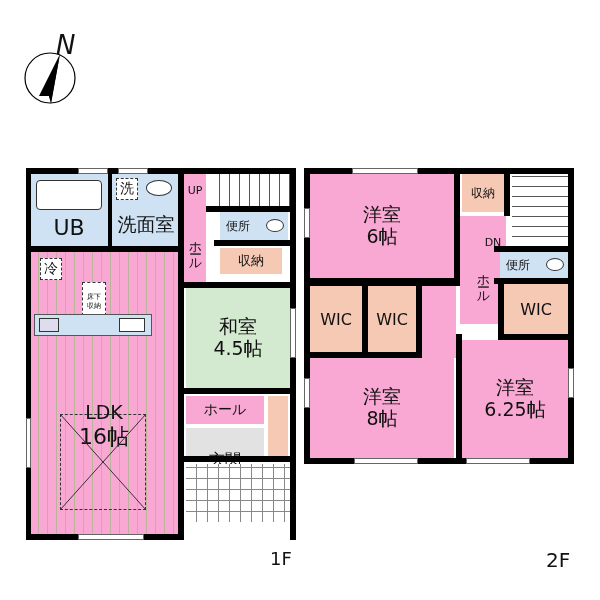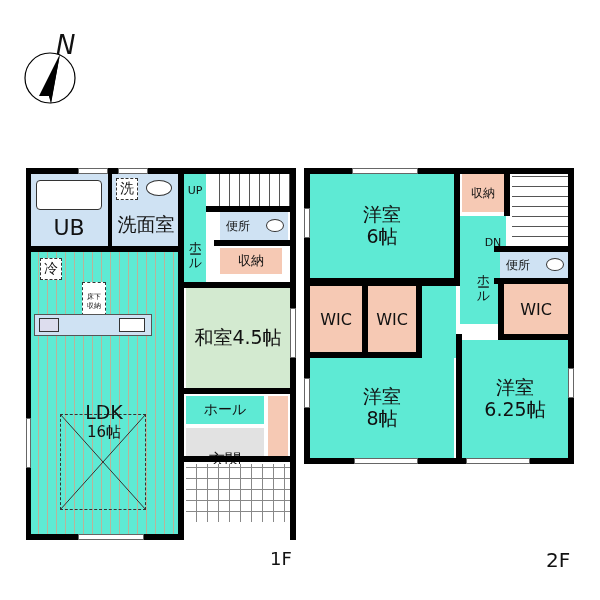--- a/index.html
+++ b/index.html
@@ -2,21 +2,21 @@
 <html><head>
 <meta charset="utf-8">
 <style>
   html, body { margin: 0; padding: 0; }
   body { width: 600px; height: 600px; background: #ffffff; position: relative; overflow: hidden;
          font-family: "DejaVu Sans", "Liberation Sans", sans-serif; color: #111; }
   .abs { position: absolute; box-sizing: border-box; }
   .wall { background: #000; position: absolute; }
   .room { position: absolute; box-sizing: border-box; display: flex; align-items: center; justify-content: center; text-align: center; }
   .lbl { line-height: 1.15; white-space: pre-line; }
-  .yellow { background: #5eead4; }
+  .yellow { background: #f9a8d4; }
   .blue { background: #cfe2f3; }
   .green { background: #d3ead0; }
   .salmon { background: #f6c9b4; }
   .gray { background: #e2e2e2; }
   .window { position: absolute; background: #fff; border: 1px solid #666; box-sizing: border-box; }
   .stripes { background-image: repeating-linear-gradient(90deg, transparent 0 8px, #b9b49a 8px 9px); }
   .tiles { background-color: #fff; background-image:
       repeating-linear-gradient(0deg, transparent 0 10px, #888 10px 11px),
       repeating-linear-gradient(90deg, transparent 0 10px, #888 10px 11px); }
   .steps-h { background-color: #fff; background-image: repeating-linear-gradient(90deg, transparent 0 9px, #555 9px 10px); }
@@ -73,30 +73,30 @@
     </div>
     <div class="abs dashed" style="left:52px;top:30px;width:24px;height:39px;display:flex;align-items:center;justify-content:center;">
       <span class="lbl" style="font-size:7px;">床下
 収納</span>
     </div>
     <div class="abs blue" style="left:4px;top:62px;width:118px;height:22px;border:1px solid #555;">
       <div class="abs" style="left:4px;top:3px;width:20px;height:14px;border:1px solid #333;background:#dde;"></div>
       <div class="abs" style="left:84px;top:3px;width:26px;height:14px;border:1px solid #333;background:#fff;"></div>
     </div>
     <span class="lbl" style="font-size:19px;">LDK</span>
-    <span class="lbl" style="font-size:15px;">16帖</span>
+    <span class="lbl" style="font-size:22px;">16帖</span>
     <div class="abs" style="left:30px;top:162px;width:86px;height:96px;border:1px dashed #333;">
       <svg width="86" height="96" style="position:absolute;left:-1px;top:-1px;">
           <line x1="0" y1="0" x2="86" y2="96" stroke="#333"></line>
           <line x1="86" y1="0" x2="0" y2="96" stroke="#333"></line>
         </svg>
     </div>
   </div>
 
-  <div class="room green" style="left:160px;top:120px;width:104px;height:100px;flex-direction:row;">
+  <div class="room green" style="left:160px;top:120px;width:104px;height:100px;flex-direction:column;">
     <span class="lbl" style="font-size:19px;">和室</span>
     <span class="lbl" style="font-size:19px;">4.5帖</span>
   </div>
 
   <div class="room yellow" style="left:160px;top:228px;width:78px;height:28px;">
     <span style="font-size:14px;">ホール</span>
   </div>
 
   <div class="room gray" style="left:160px;top:260px;width:78px;height:28px;">
     <span style="font-size:16px;margin-top:36px;">玄関</span>

